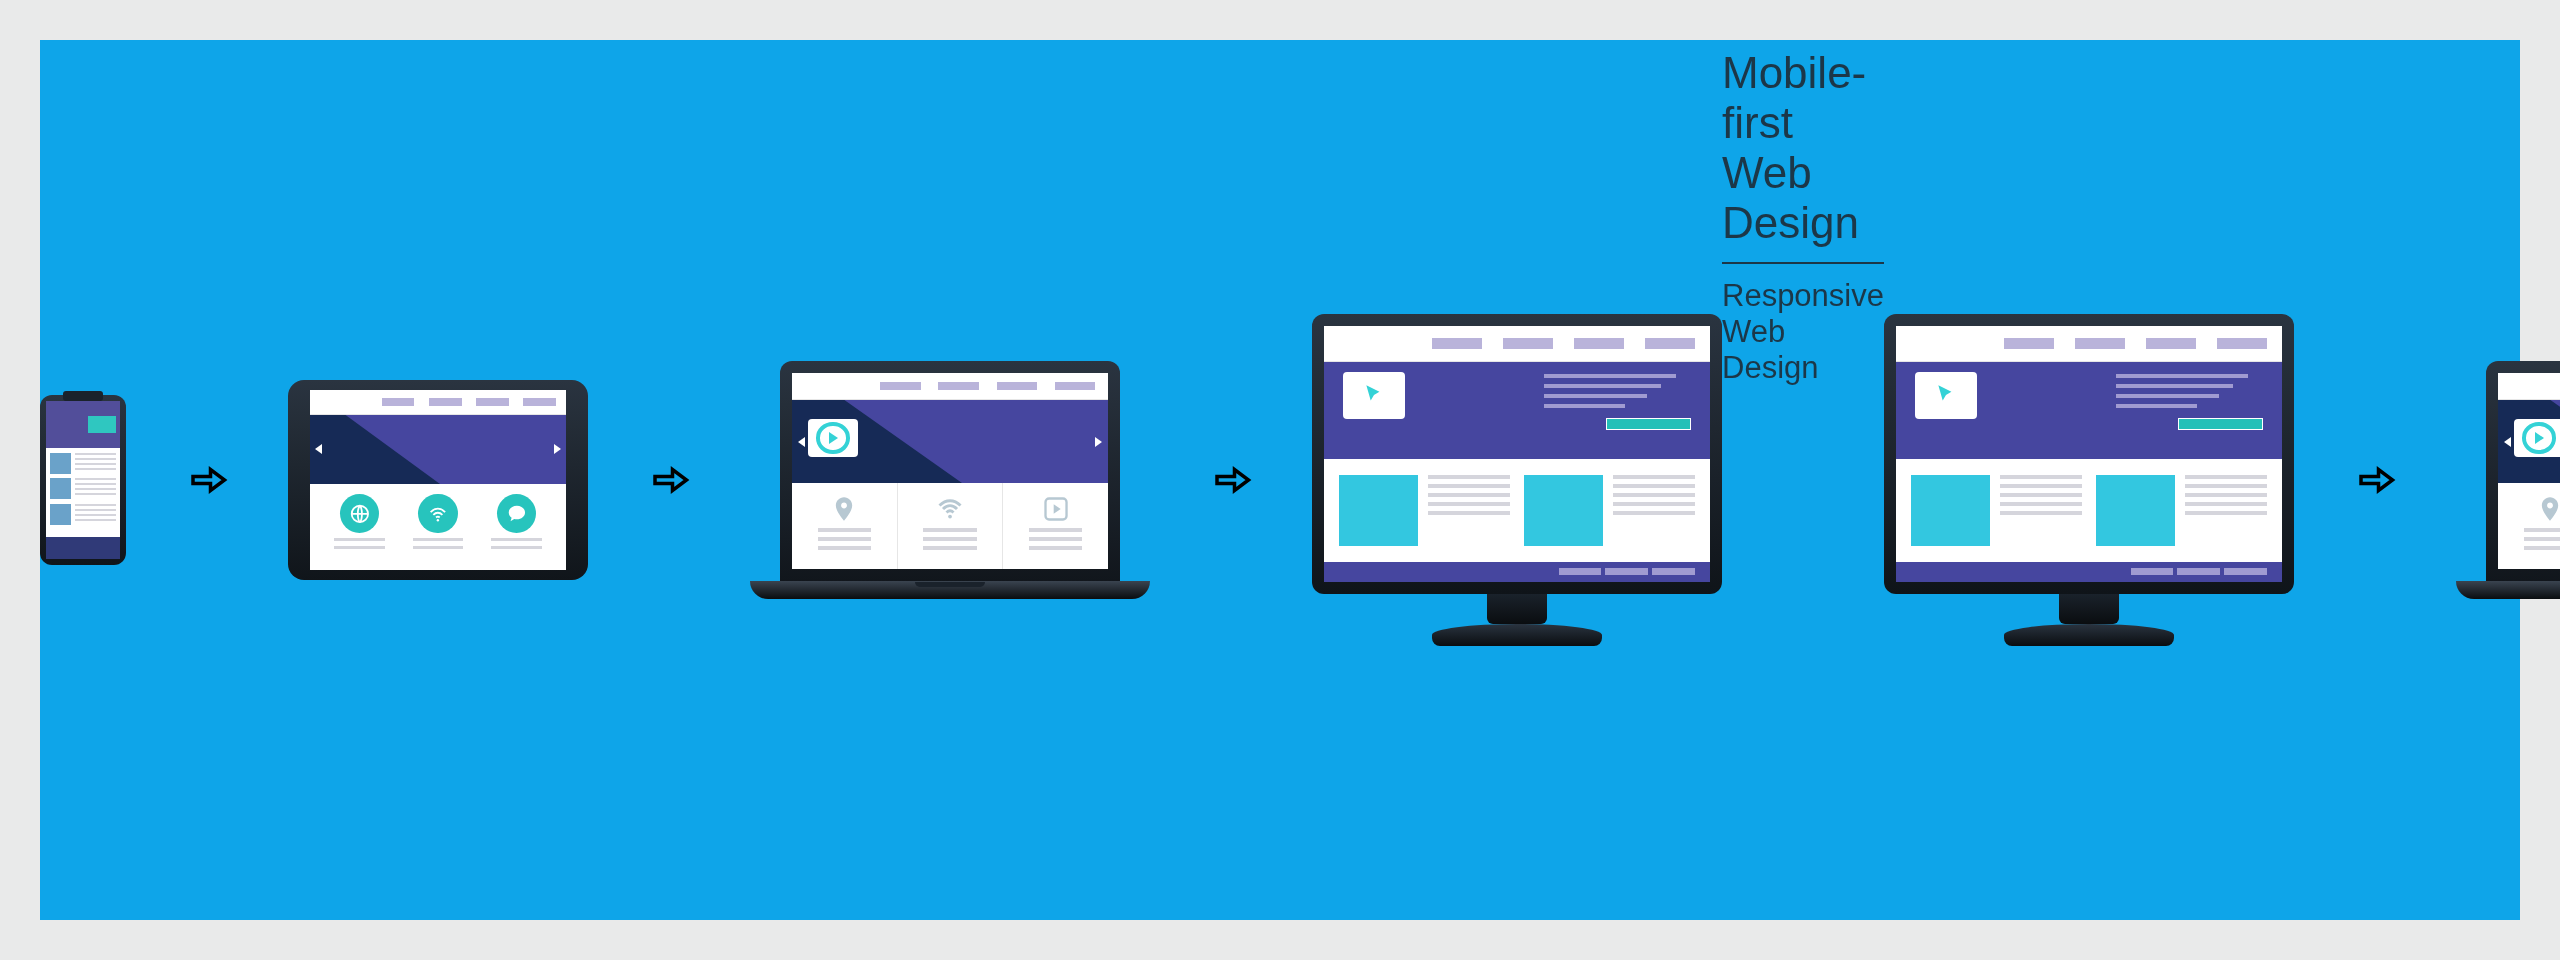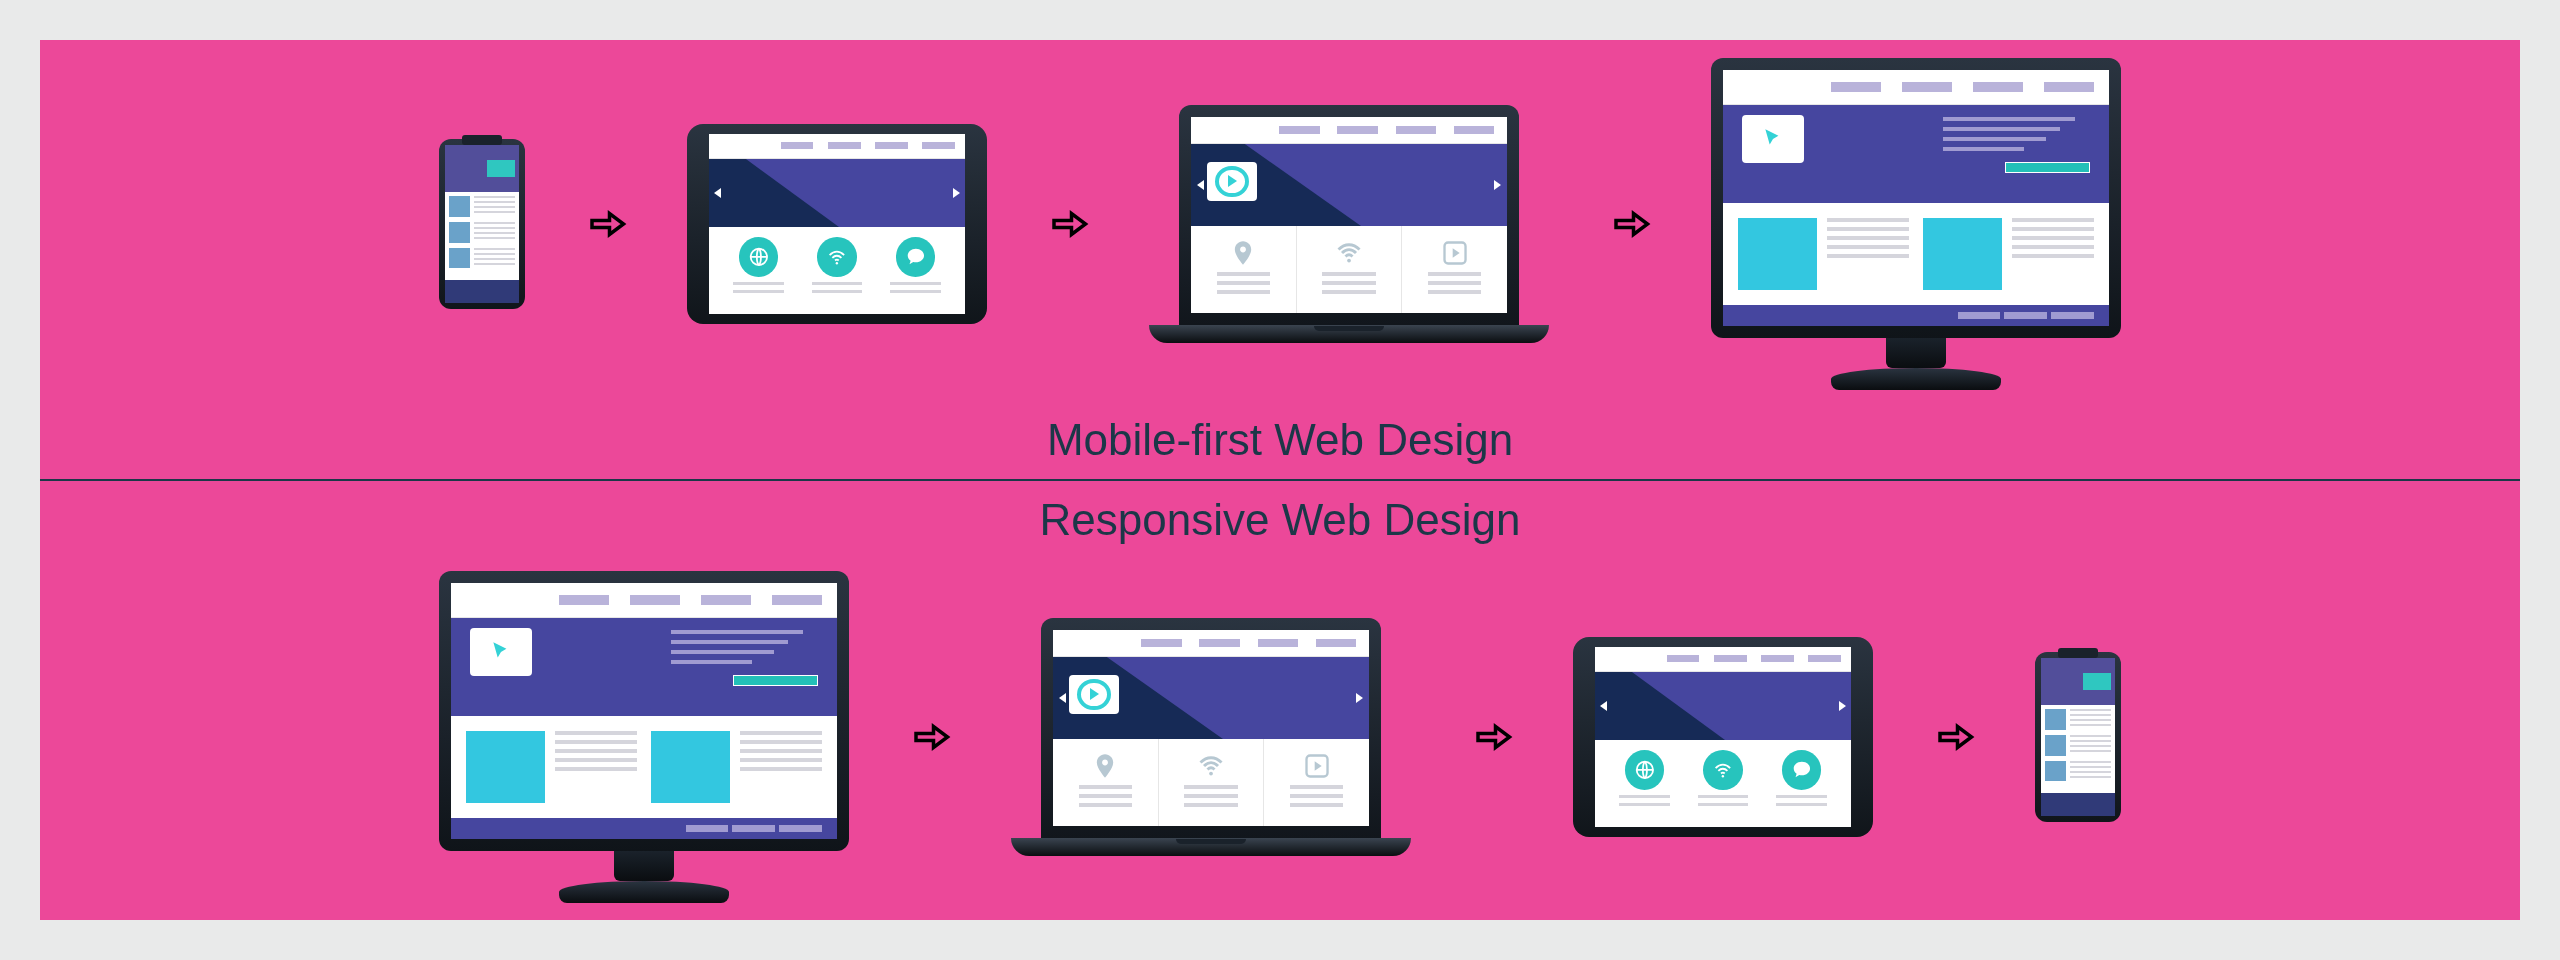--- a/index.html
+++ b/index.html
@@ -6,23 +6,23 @@
   body {
     width: 2560px;
     height: 960px;
     background: #e9eaea;
     font-family: "Segoe UI", Arial, sans-serif;
     padding: 40px;
   }
   .canvas {
     width: 100%;
     height: 100%;
-    background: #ec4899;
+    background: #0ea5e9;
     display: flex;
-    flex-direction: column;
+    flex-direction: row;
   }
   .row {
     flex: 1;
     display: flex;
     align-items: center;
     justify-content: center;
     gap: 60px;
     position: relative;
   }
   .labels {
@@ -31,21 +31,21 @@
     align-items: center;
     position: relative;
   }
   .label-top {
     font-size: 44px;
     color: #1c3748;
     font-weight: 500;
     padding: 8px 0 14px;
   }
   .label-bottom {
-    font-size: 44px;
+    font-size: 31px;
     color: #1c3748;
     font-weight: 500;
     padding: 14px 0 8px;
   }
   .divider {
     width: 100%;
     height: 2px;
     background: #1c3748;
   }
 

